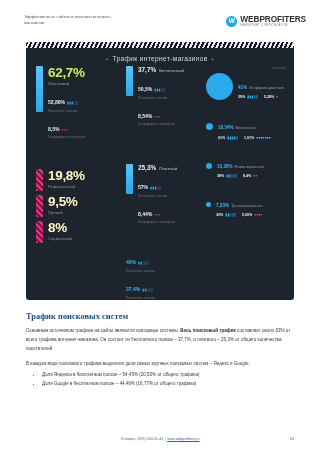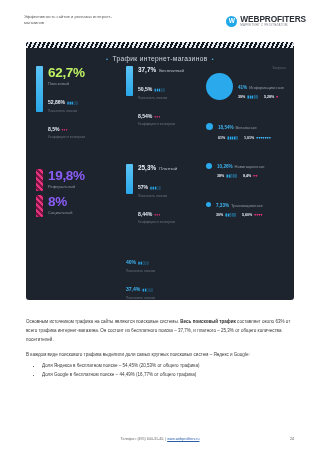--- a/index.html
+++ b/index.html
@@ -58,21 +58,21 @@
   .stat-main { display:flex; align-items:flex-start; gap:5px; }
   .bar-solid {
     width:7px; background:linear-gradient(180deg,#5cc4f5,#29a7ea);
     border-radius:1px;
   }
   .bar-striped {
     width:7px; border-radius:1px;
     background:repeating-linear-gradient(48deg,#e6337f 0 2px,#7d1443 2px 4px);
   }
   .big-num { font-size:13.5px; font-weight:bold; color:#bef264; line-height:1; letter-spacing:-.3px; }
-  .big-num.pink { color:#8b5cf6; }
+  .big-num.pink { color:#fef9c3; }
   .big-lbl { font-size:3.9px; color:#8f98a4; margin-top:1.5px; letter-spacing:.15px; }
 
   .sub-row { margin-top:4px; }
   .sub-num { font-size:5.1px; font-weight:bold; color:#e8eef5; letter-spacing:-.05px; }
   .sub-num.blue { color:#3fb4f0; }
   .sub-dots { display:inline-block; margin-left:2px; letter-spacing:.4px; font-size:3.6px; }
   .sub-lbl { font-size:3.2px; color:#69727e; margin-top:.6px; }
 
   
   .mid-block { display:flex; align-items:flex-start; gap:5px; }
@@ -162,20 +162,27 @@
       <div style="margin-top:30px">
 
         <div class="stat-main" style="margin-bottom:4px">
           <div class="bar-striped" style="height:22px"></div>
           <div>
             <div class="big-num pink">19,8%</div>
             <div class="big-lbl">Реферальный</div>
           </div>
         </div>
 
+        <div class="stat-main" style="margin-bottom:4px">
+          <div class="bar-striped" style="height:22px"></div>
+          <div>
+            <div class="big-num pink">9,5%</div>
+            <div class="big-lbl">Прямой</div>
+          </div>
+        </div>
 
         <div class="stat-main">
           <div class="bar-striped" style="height:22px"></div>
           <div>
             <div class="big-num pink">8%</div>
             <div class="big-lbl">Социальный</div>
           </div>
         </div>
       </div>
     </div>
@@ -276,20 +283,21 @@
             <span style="margin-left:5px">5,60%</span><span class="sub-dots tri">▾▾▾▾</span>
           </div>
         </div>
       </div>
     </div>
 
   </div>
 </div>
 
 <div class="body-wrap">
+  <div class="sec-title">Трафик поисковых систем</div>
 
   <p class="para"><span>Основным источником трафика на сайты являются поисковые системы. </span><b>Весь поисковый трафик</b><span> составляет около 63% от всего трафика интернет-магазина. Он состоит из бесплатного поиска – 37,7%, и платного – 25,3% от общего количества посетителей.</span></p>
 
   <p class="para">В каждом виде поискового трафика выделили доли самых крупных поисковых систем – Яндекс и Google:</p>
 
   <ul class="bullets">
     <li>Доля Яндекса в бесплатном поиске – 54,45% (20,53% от общего трафика)</li>
     <li>Доля Google в бесплатном поиске – 44,49% (16,77% от общего трафика)</li>
   </ul>
 </div>

